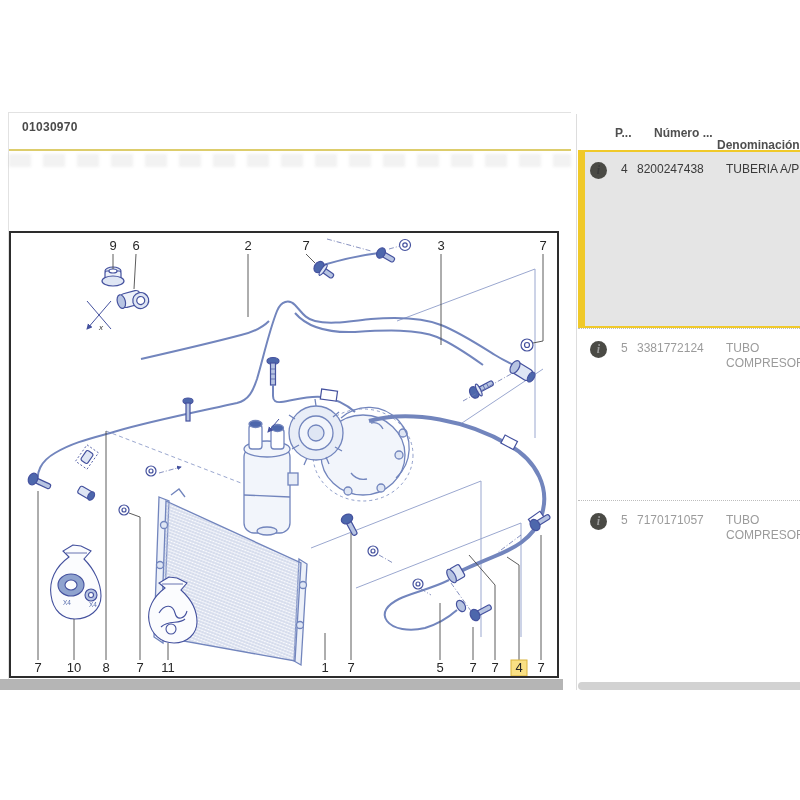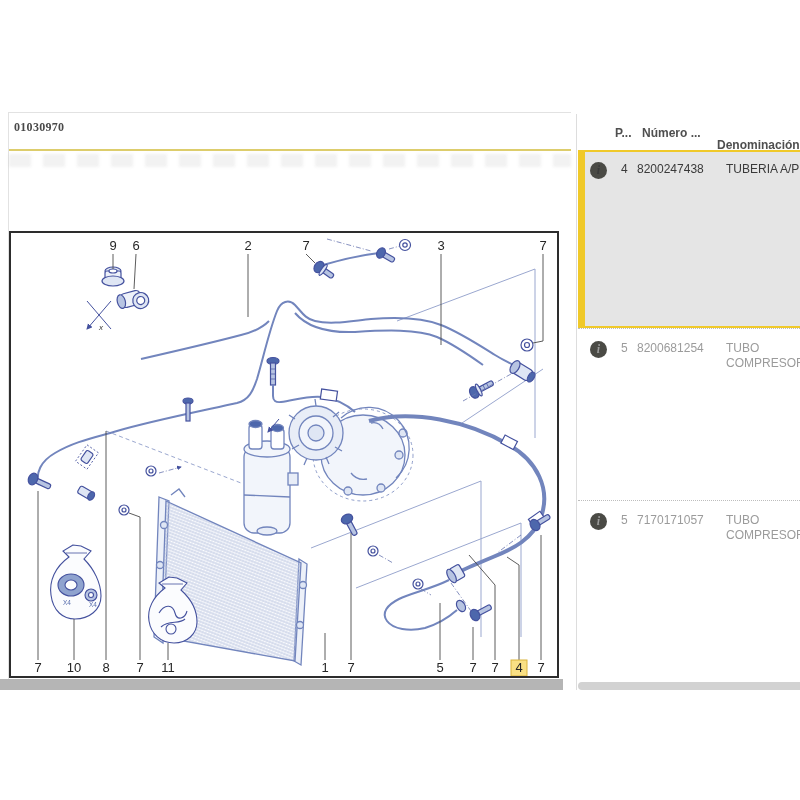--- a/index.html
+++ b/index.html
@@ -1,38 +1,38 @@
 <!DOCTYPE html>
 <html><head>
 <meta charset="utf-8">
 <style>
   html,body{margin:0;padding:0;background:#fff;font-family:"Liberation Sans",sans-serif;}
   #stage{position:relative;width:800px;height:800px;background:#fff;overflow:hidden;}
 
   
   #left-panel{position:absolute;left:8px;top:112px;width:562px;height:567px;
     border-top:1px solid #e2e2e2;border-left:1px solid #e2e2e2;background:#fff;}
-  #plate-code{position:absolute;left:5px;top:7px;font-size:12px;font-weight:bold;color:#4a4a4a;letter-spacing:.3px;font-family:Liberation Serif, serif;}
+  #plate-code{position:absolute;left:13px;top:7px;font-size:12px;font-weight:bold;color:#4a4a4a;letter-spacing:.3px;}
   #yellow-rule{position:absolute;left:0;top:36px;width:100%;height:2px;background:#ddcd6c;}
   #watermark{position:absolute;left:0;top:41px;width:100%;height:13px;opacity:.55;
     background:repeating-linear-gradient(90deg, rgba(120,120,120,.18) 0 22px, rgba(255,255,255,0) 22px 34px);
     filter:blur(1.6px);}
   #diagram-frame{position:absolute;left:0px;top:118px;width:550px;height:447px;
     border:2px solid #2d2d2d;box-sizing:border-box;background:#fff;}
 
   
   #v-divider{position:absolute;left:576px;top:114px;width:1px;height:576px;background:#ddd;}
   #h-scroll-left{position:absolute;left:0;top:679px;width:563px;height:11px;background:#b5b5b5;}
   #h-scroll-right{position:absolute;left:578px;top:682px;width:222px;height:8px;background:#d2d2d2;border-radius:5px 0 0 5px;}
 
   
   #right-panel{position:absolute;left:578px;top:112px;width:222px;height:568px;background:#fff;}
   #grid-header{position:relative;height:38px;}
   #grid-header span{position:absolute;top:14px;font-size:12px;font-weight:bold;color:#4f4f4f;white-space:nowrap;}
-  .h-pos{left:37px;} .h-num{left:64px;} .h-den{left:139px;margin-top:12px;}
+  .h-pos{left:37px;} .h-num{left:76px;} .h-den{left:139px;margin-top:12px;}
 
   .grid-row{position:relative;box-sizing:border-box;background:#fff;cursor:pointer;}
   .grid-row .cell{position:absolute;top:12px;font-size:12px;color:#9b9b9b;white-space:nowrap;}
   .grid-row.selected{background:#e5e5e5;border-top:2px solid #f0c929;border-bottom:2px solid #f0c929;border-left:7px solid #f0c929;}
   .grid-row.selected .cell{color:#3a3a3a;margin-left:-7px;margin-top:-2px;}
   .grid-row.dotted{border-top:1px dotted #bdbdbd;}
   .c-icon{left:12px;width:17px;height:17px;border-radius:50%;background:#4a4a45;color:#fff;
     font-family:"Liberation Serif",serif;font-style:italic;font-weight:bold;font-size:11px;
     text-align:center;line-height:17px;}
   .c-pos{left:43px;} .c-num{left:59px;}
@@ -303,21 +303,21 @@
     <div id="grid-rows">
         <div class="grid-row selected" style="height: 178px;">
     <span class="cell c-icon">i</span>
     <span class="cell c-pos">4</span>
     <span class="cell c-num">8200247438</span>
     <span class="cell c-name">TUBERIA A/P</span>
   </div>
         <div class="grid-row dotted" style="height: 172px;">
     <span class="cell c-icon">i</span>
     <span class="cell c-pos">5</span>
-    <span class="cell c-num">8200681254</span>
+    <span class="cell c-num">3381772124</span>
     <span class="cell c-name">TUBO COMPRESOR</span>
   </div>
         <div class="grid-row dotted" style="height: 178px;">
     <span class="cell c-icon">i</span>
     <span class="cell c-pos">5</span>
     <span class="cell c-num">7170171057</span>
     <span class="cell c-name">TUBO COMPRESOR</span>
   </div>
       </div>
   </div>

